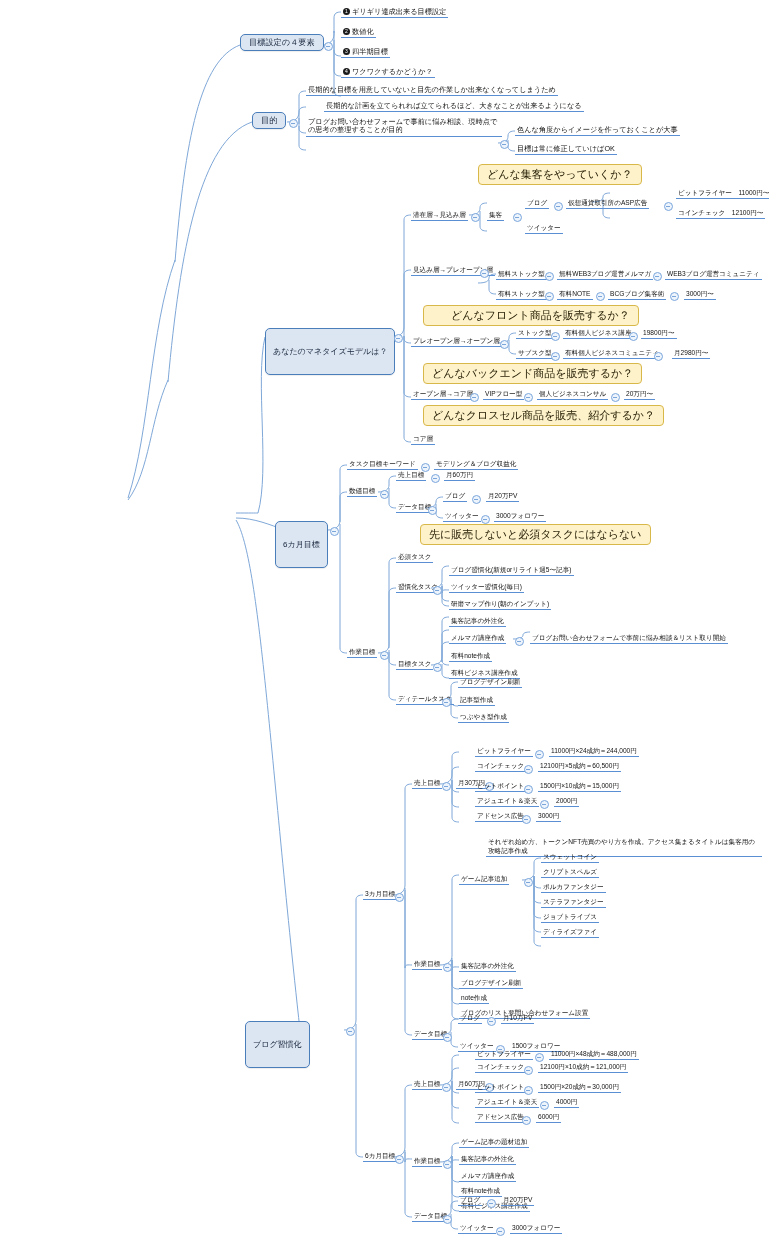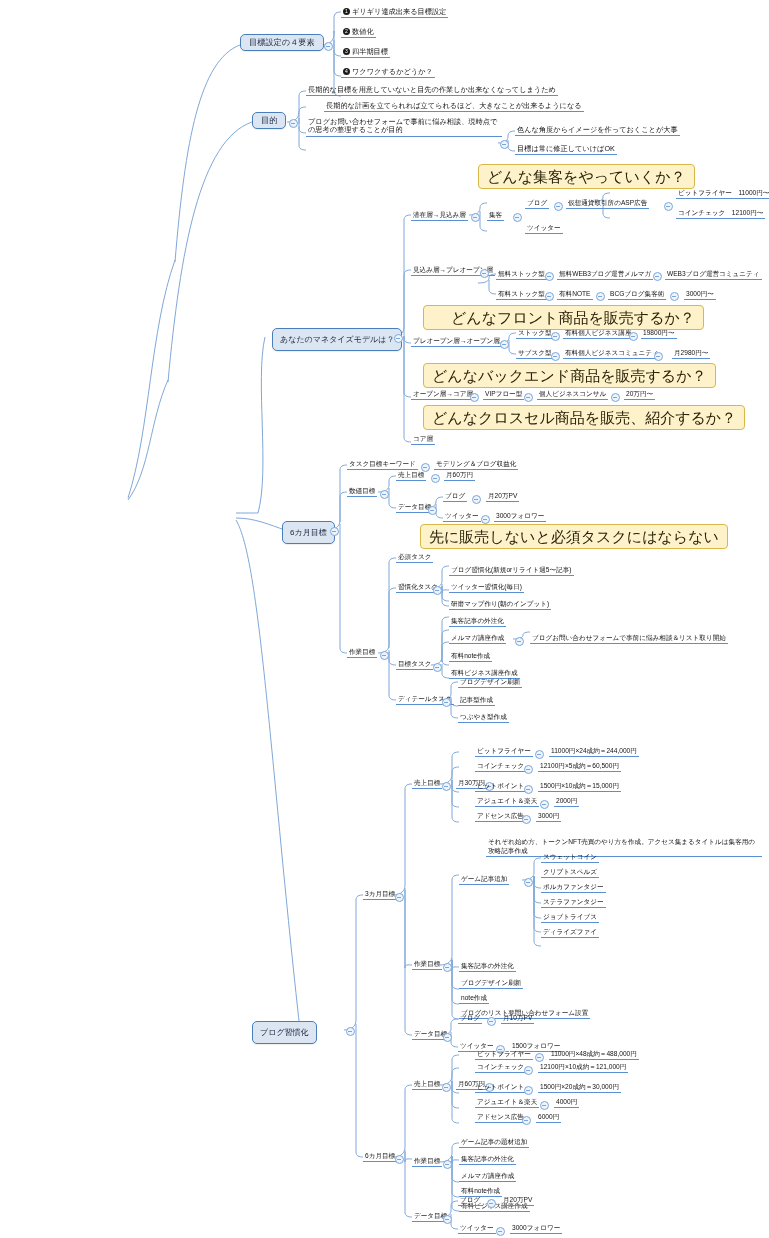--- a/index.html
+++ b/index.html
@@ -13,24 +13,24 @@
   .leaf{font-size:7.2px;color:#121212;padding:0 2px 1px 2px;
         border-bottom:1.1px solid #5b8fd4;}
   .leaf.small{font-size:6.6px;}
   .leaf.wrapn{white-space:normal;}
 
   .rounded{border:1.4px solid #4a7ebb;background:#dce6f2;border-radius:5px;
            padding:3px 8px;font-size:8.2px;color:#15233a;
            box-shadow:0 1px 1px rgba(0,0,0,.07);}
   .rounded.central{border-width:2px;border-radius:7px;font-size:12.5px;
            padding:7px 14px;background:#dbe5f1;}
-  .rounded.mid{font-size:8px;padding:6px 7px;margin-left:7px;}
+  .rounded.mid{font-size:8px;padding:18px 7px;}
 
   .callout{background:#fdf2c9;border:1.1px solid #d9b84a;border-radius:4px;
-           padding:3px 8px;font-size:15px;color:#2a2209;}
+           padding:3px 8px;font-size:11px;color:#2a2209;}
 
   .bullet{display:inline-block;width:7px;height:7px;border-radius:50%;
           background:#1b1b1b;color:#fff;font-size:5px;line-height:7px;
           text-align:center;margin-right:2px;vertical-align:1px;}
 
   .collapse{position:absolute;width:7px;height:7px;border:1px solid #7aa6dc;
             border-radius:50%;background:#eef4fb;}
   .collapse:after{content:"";position:absolute;left:1px;top:2.5px;
             width:4px;height:1px;background:#7aa6dc;}
 </style>

